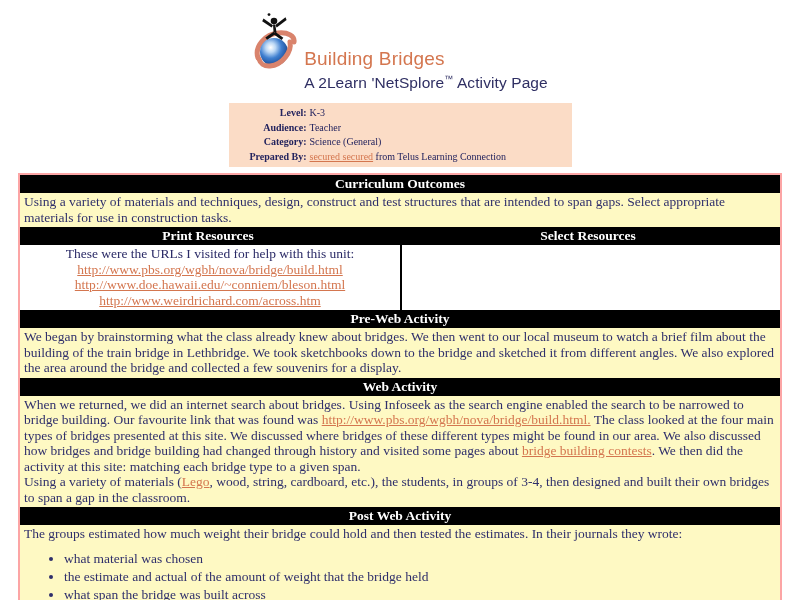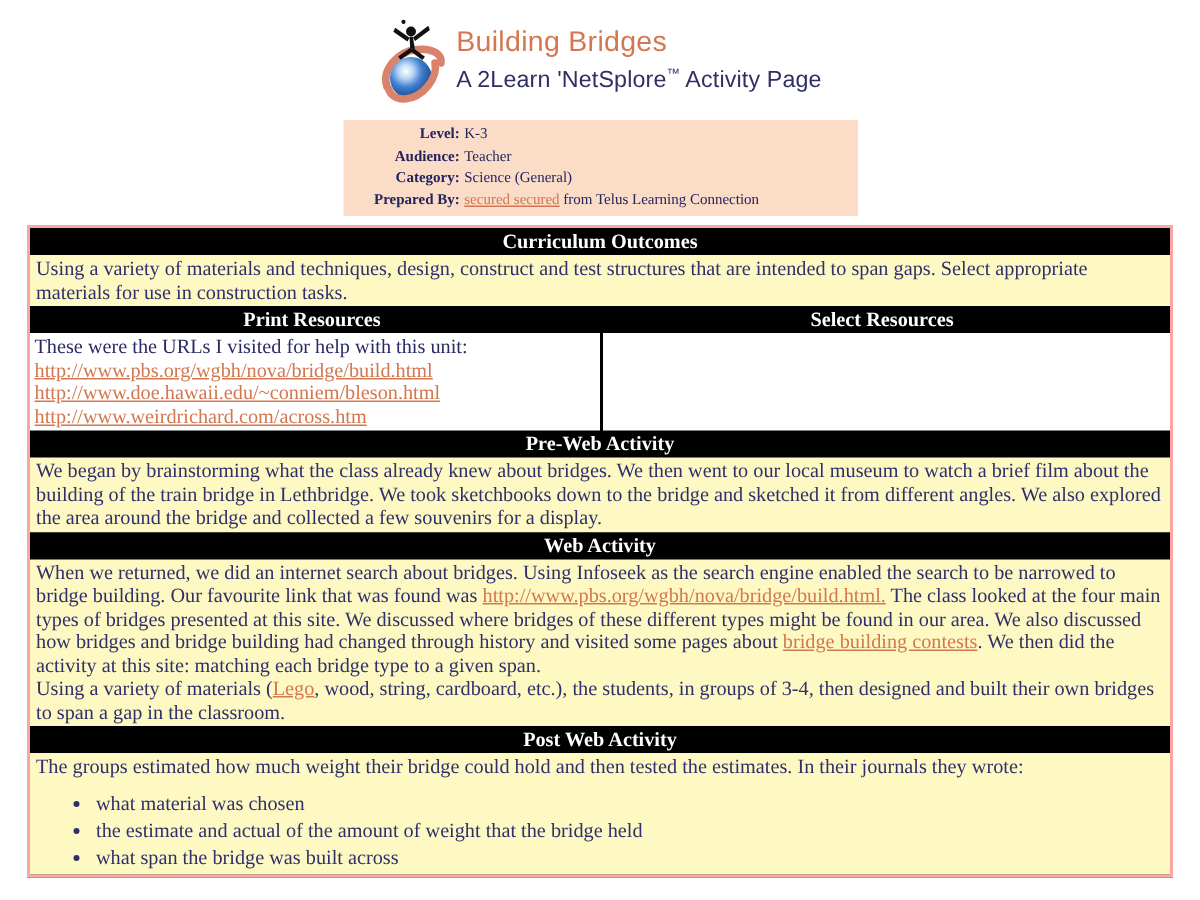--- a/index.html
+++ b/index.html
@@ -30,20 +30,21 @@
   .logo {
     width: 46px;
     height: 58px;
     position: relative;
     flex: none;
     margin-right: 6px;
   }
   .logo svg { display: block; }
   .titles {
     padding-top: 6px;
+    margin-top: 30px;
   }
   .title-main {
     font-family: "Liberation Sans", "DejaVu Sans", sans-serif;
     font-size: 19px;
     color: #d4764f;
     line-height: 21px;
     letter-spacing: .2px;
   }
   .title-sub {
     font-family: "Liberation Sans", "DejaVu Sans", sans-serif;
@@ -138,20 +139,21 @@
   .res-cells {
     display: flex;
     background: #000000;
   }
   .res-cell-left {
     width: 374px;
     flex: none;
     background: #ffffff;
     padding: 1px 3px 2px 3px;
     line-height: 15.5px;
+    text-align: center;
   }
   .res-cell-right {
     flex: 1;
     background: #ffffff;
     margin-left: 2px;
     padding: 1px 3px;
   }
   .url-line { display: block; }
 
   .bullets {

